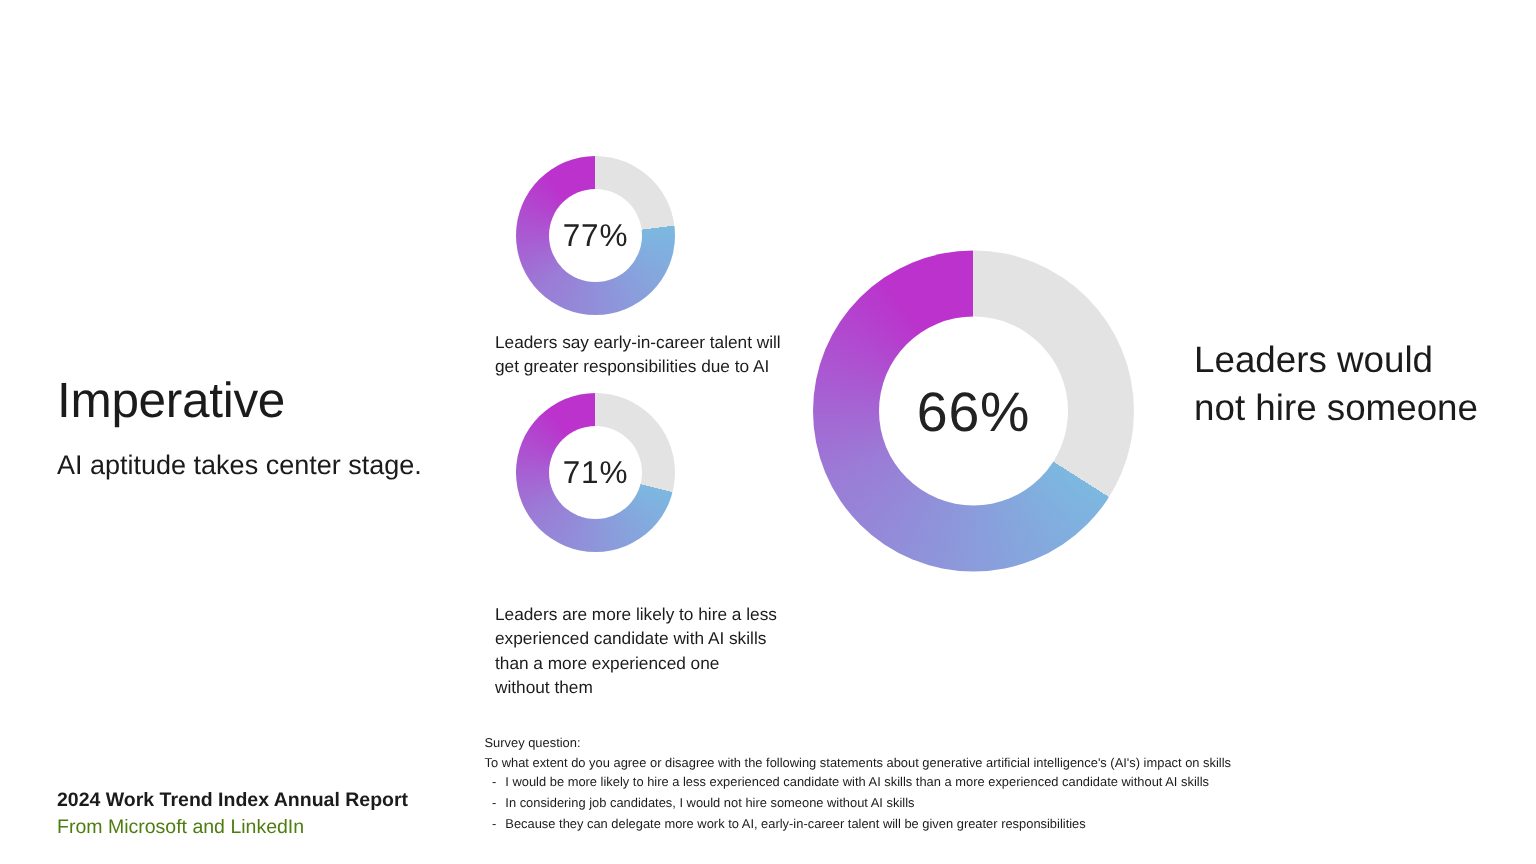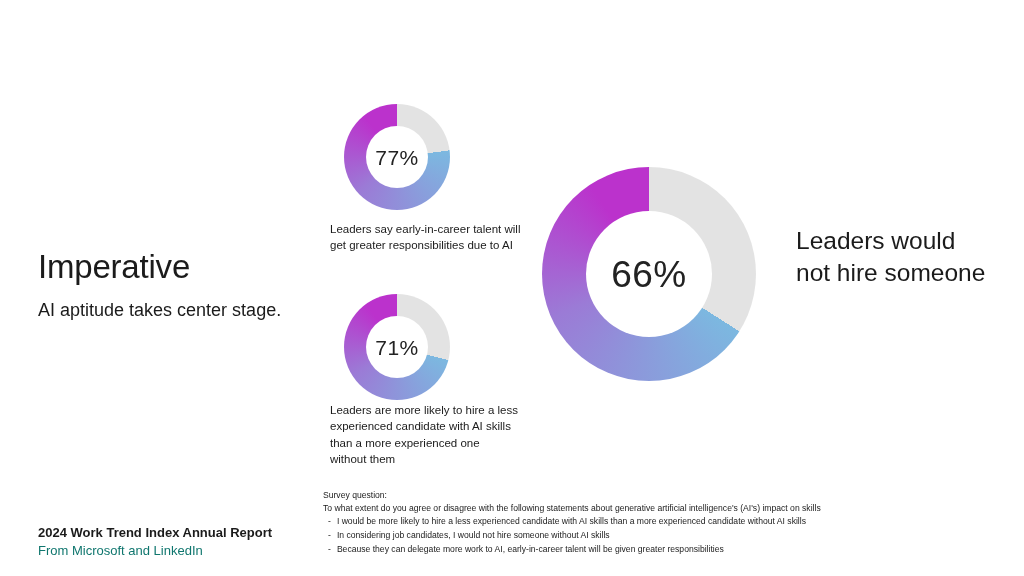--- a/index.html
+++ b/index.html
@@ -110,21 +110,21 @@
   }
   #report-title {
     font-size: 13px;
     font-weight: 700;
     color: #1b1b1b;
     line-height: 1.35;
   }
   #report-source {
     font-size: 13px;
     font-weight: 400;
-    color: #0f766e;
+    color: #4d7c0f;
     line-height: 1.35;
   }
 
   
   #survey-block {
     position: absolute;
     left: 323px;
     top: 489px;
     width: 690px;
   }
@@ -167,21 +167,21 @@
     <div class="donut-hole">
       <span class="donut-value">77%</span>
     </div>
   </div>
 </div>
 <div class="donut-caption" style="left:330px; top:221px;">
   <span>Leaders say early-in-career talent will</span><br>
   <span>get greater responsibilities due to AI</span>
 </div>
 
-<div class="donut-wrap" style="left:344px; top:294px;">
+<div class="donut-wrap" style="left:344px; top:262px;">
   <div class="donut donut-sm" id="donut-71" style="background: conic-gradient(rgb(227, 227, 227) 0deg, rgb(227, 227, 227) 104.4deg, rgb(124, 184, 224) 104.4deg, rgb(155, 123, 214) 237.31deg, rgb(187, 50, 204) 324.22deg, rgb(187, 50, 204) 360deg);">
     <div class="donut-hole">
       <span class="donut-value">71%</span>
     </div>
   </div>
 </div>
 <div class="donut-caption" style="left:330px; top:402px;">
   <span>Leaders are more likely to hire a less</span><br>
   <span>experienced candidate with AI skills</span><br>
   <span>than a more experienced one</span><br>

